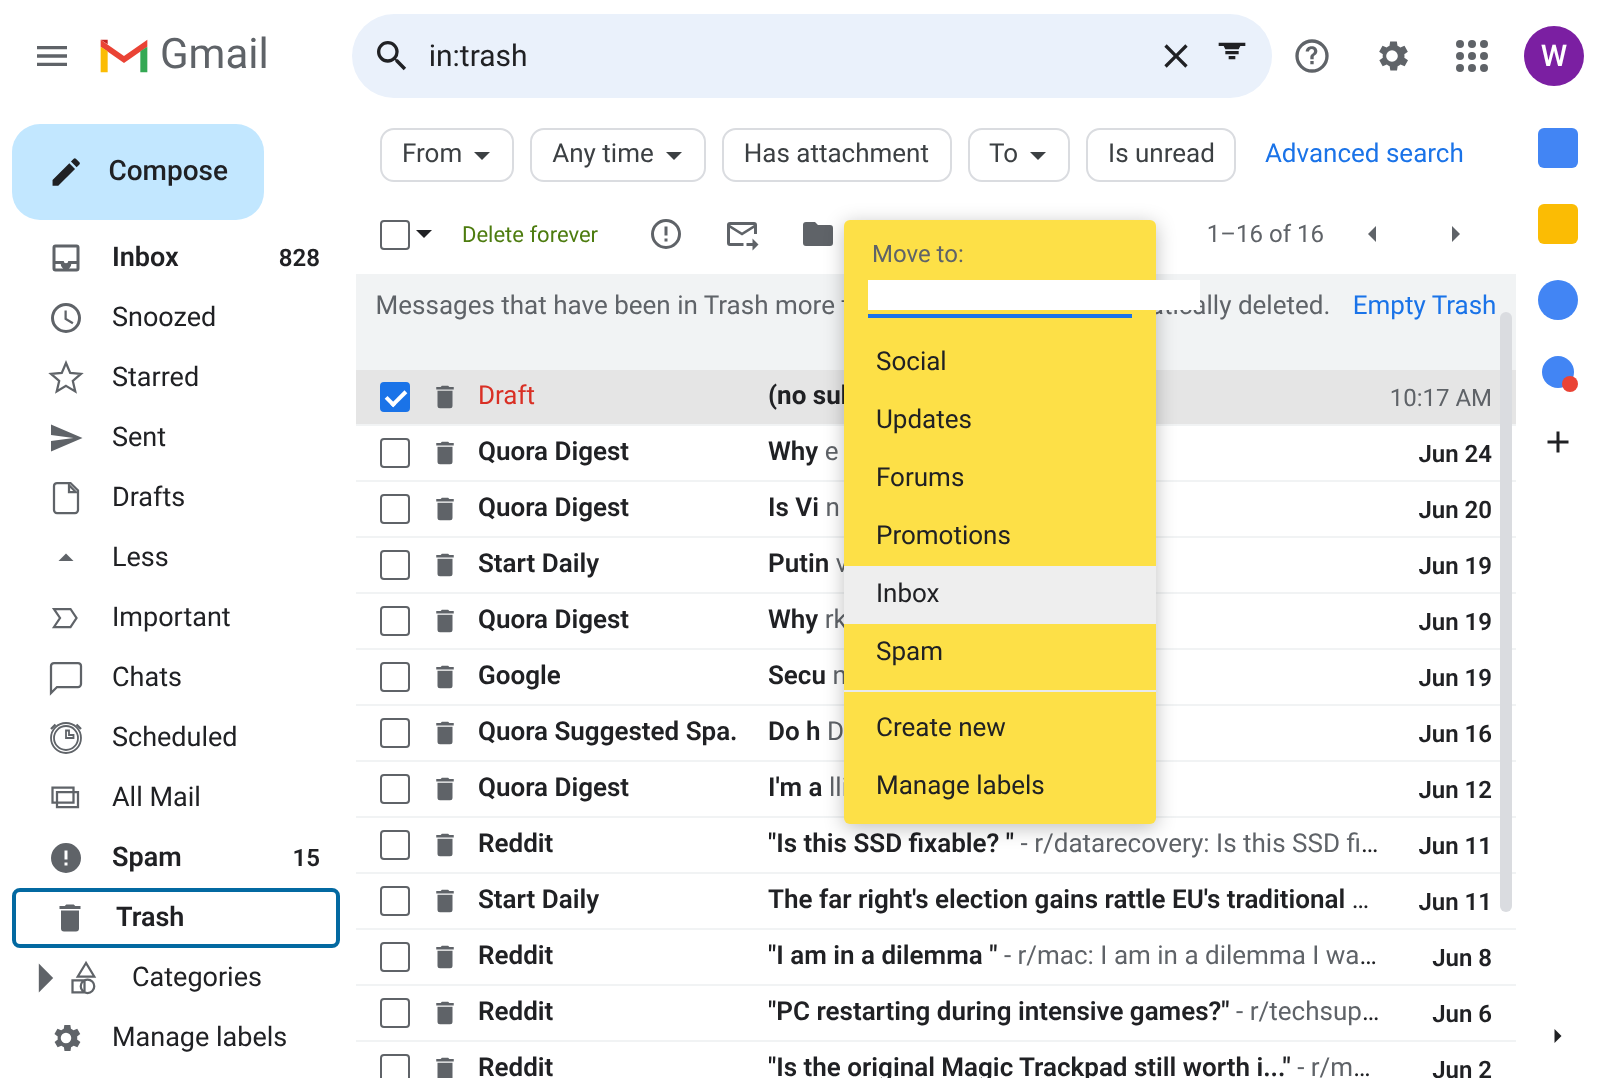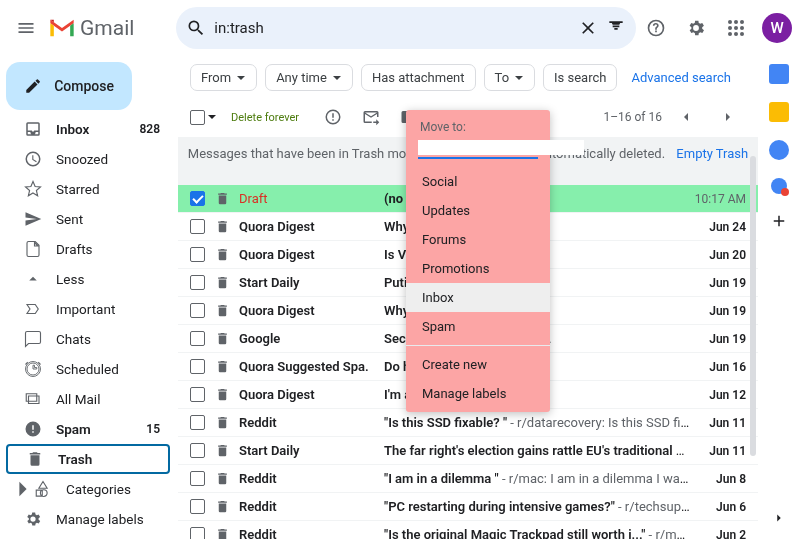--- a/index.html
+++ b/index.html
@@ -35,30 +35,30 @@
 .checkbox { width: 15px; height: 15px; border: 1.5px solid #5f6368; border-radius: 2px; cursor: pointer; flex-shrink: 0; }
 .checkbox.checked { background: #1a73e8; border-color: #1a73e8; position: relative; }
 .checkbox.checked::after { content: ''; position: absolute; left: 4px; top: 1px; width: 4px; height: 8px; border: solid #fff; border-width: 0 2px 2px 0; transform: rotate(45deg); }
 .delete-forever { font-size: 11px; color: #4d7c0f; cursor: pointer; margin-right: 16px; }
 .toolbar-icons { display: flex; gap: 2px; }
 .pager { margin-left: auto; display: flex; align-items: center; gap: 6px; color: #5f6368; font-size: 12px; }
 .trash-banner { background: #f1f3f4; text-align: center; padding: 9px; font-size: 13px; color: #5f6368; }
 .trash-banner a { color: #1a73e8; text-decoration: none; margin-left: 8px; }
 .messages { flex: 1; overflow-y: auto; }
 .msg-row { display: flex; align-items: center; height: 28px; padding: 0 12px; border-bottom: 1px solid #f1f3f4; cursor: pointer; font-size: 13px; }
-.msg-row.selected { background: #86efac; }
+.msg-row.selected { background: #e5e5e5; }
 .msg-row .trash-ic { margin: 0 8px 0 10px; color: #5f6368; width: 16px; display: flex; }
 .msg-row .sender { width: 145px; flex-shrink: 0; white-space: nowrap; overflow: hidden; text-overflow: ellipsis; }
 .msg-row .sender.draft { color: #d93025; }
 .msg-row.bold .sender, .msg-row.bold .subject b { font-weight: 600; }
 .msg-row .subject { flex: 1; white-space: nowrap; overflow: hidden; text-overflow: ellipsis; color: #202124; }
 .msg-row .subject .preview { color: #5f6368; font-weight: 400; }
 .msg-row .date { width: 55px; text-align: right; font-size: 12px; color: #5f6368; flex-shrink: 0; }
 .msg-row.bold .date { font-weight: 600; color: #202124; }
-.dropdown { position: absolute; left: 406px; top: 110px; width: 144px; background: #fca5a5; box-shadow: 0 2px 10px rgba(0,0,0,0.25); border-radius: 3px; z-index: 100; padding: 6px 0 4px; }
+.dropdown { position: absolute; left: 422px; top: 110px; width: 156px; background: #fde047; box-shadow: 0 2px 10px rgba(0,0,0,0.25); border-radius: 3px; z-index: 100; padding: 6px 0 4px; }
 .dropdown .title { font-size: 12px; color: #5f6368; padding: 4px 14px 2px; }
 .dropdown .search-row { display: flex; align-items: center; border-bottom: 2px solid #1a73e8; margin: 4px 12px 8px; padding-bottom: 2px; }
 .dropdown .search-row input { flex: 1; border: none; outline: none; font-size: 13px; }
 .dropdown .opt { padding: 7px 16px; font-size: 13px; color: #202124; cursor: pointer; }
 .dropdown .opt.hover { background: #eee; }
 .dropdown .divider { height: 1px; background: #e8eaed; margin: 4px 0; }
 .right-panel { width: 42px; display: flex; flex-direction: column; align-items: center; padding-top: 8px; gap: 18px; }
 .right-panel .app-ic { width: 20px; height: 20px; border-radius: 3px; }
 svg { fill: currentColor; }
 .scrollbar-indicator { position: absolute; right: 44px; top: 156px; width: 6px; height: 300px; background: #dadce0; border-radius: 3px; }
@@ -243,21 +243,21 @@
         <div class="chip">
           <span>Has attachment</span>
         </div>
         <div class="chip">
           <span>To</span>
           <svg viewBox="0 0 10 10">
             <path d="M1 3l4 4 4-4z"></path>
           </svg>
         </div>
         <div class="chip">
-          <span>Is search</span>
+          <span>Is unread</span>
         </div>
         <span class="adv-search">Advanced search</span>
       </div>
     <div class="toolbar">
       <div class="select-all">
         <div class="checkbox"></div>
         <svg width="10" height="10" viewBox="0 0 10 10" fill="#5f6368">
             <path d="M1 3l4 4 4-4z"></path>
           </svg>
       </div>

